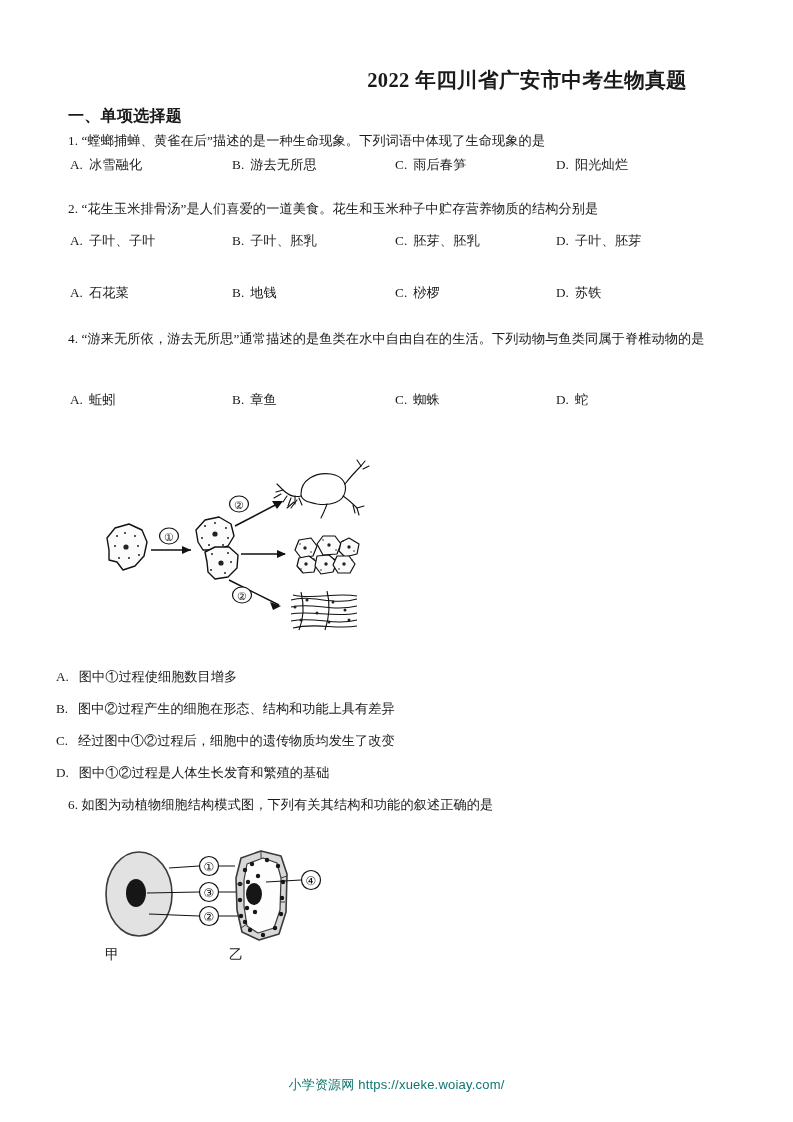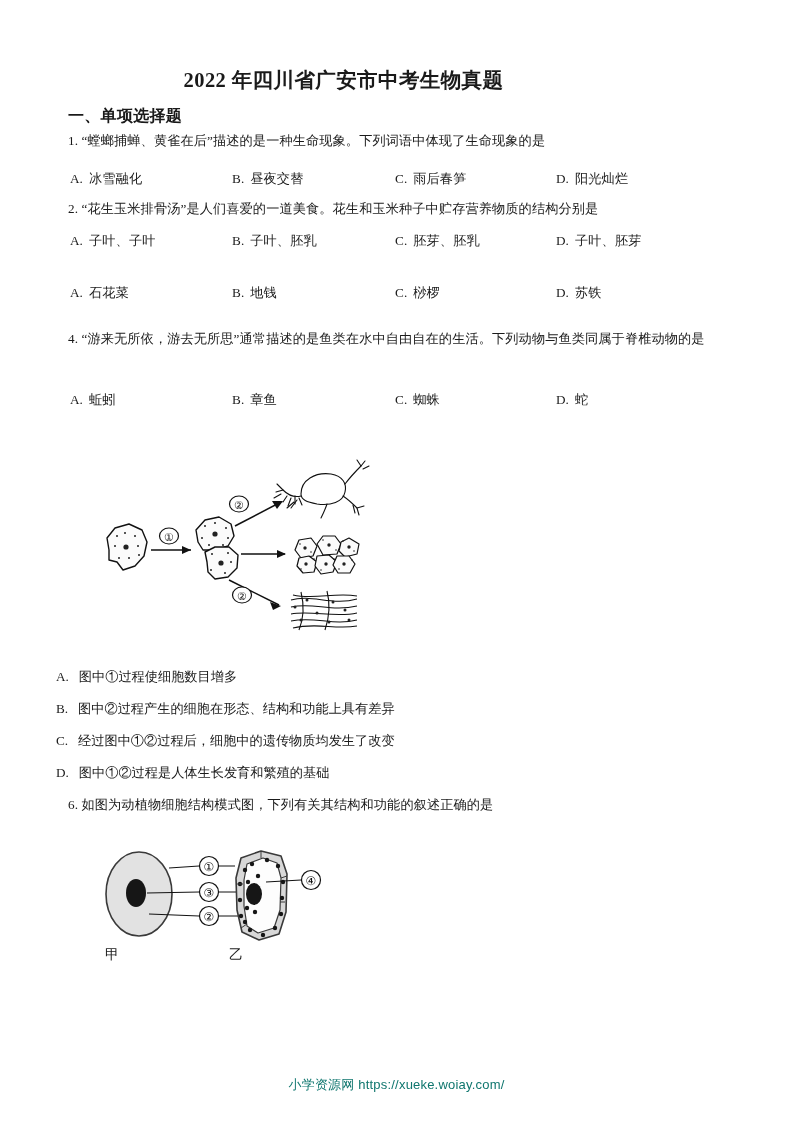--- a/index.html
+++ b/index.html
@@ -20,21 +20,21 @@
     position: absolute;
     left: 0; top: 0;
     width: 793px;
     height: 1122px;
     background: #fff;
   }
   .doc-title {
     position: absolute;
     left: 0; top: 66px;
     width: 687px;
-    text-align: center;
+    text-align: right;
     font-size: 20.5px;
     font-weight: bold;
     letter-spacing: 0.4px;
     font-family: "Liberation Serif", "DejaVu Serif", serif;
   }
   .section-heading {
     position: absolute;
     left: 68px;
     top: 106px;
     font-size: 16px;
@@ -99,23 +99,23 @@
 </head>
 <body>
 
 <div class="page">
 
   <div class="doc-title">2022 年四川省广安市中考生物真题</div>
 
   <div class="section-heading">一、单项选择题</div>
 
   <div class="q-stem" style="top:132px;">1. “螳螂捕蝉、黄雀在后”描述的是一种生命现象。下列词语中体现了生命现象的是</div>
-  <div class="opt-row" style="top:170px;">
+  <div class="opt-row" style="top:156px;">
     <span class="opt opt-a"><span class="lbl">A.</span><span>冰雪融化</span></span>
-    <span class="opt opt-b"><span class="lbl">B.</span><span>昼夜交替</span></span>
+    <span class="opt opt-b"><span class="lbl">B.</span><span>游去无所思</span></span>
     <span class="opt opt-c"><span class="lbl">C.</span><span>雨后春笋</span></span>
     <span class="opt opt-d"><span class="lbl">D.</span><span>阳光灿烂</span></span>
   </div>
 
   <div class="q-stem" style="top:200px;">2. “花生玉米排骨汤”是人们喜爱的一道美食。花生和玉米种子中贮存营养物质的结构分别是</div>
   <div class="opt-row" style="top:232px;">
     <span class="opt opt-a"><span class="lbl">A.</span><span>子叶、子叶</span></span>
     <span class="opt opt-b"><span class="lbl">B.</span><span>子叶、胚乳</span></span>
     <span class="opt opt-c"><span class="lbl">C.</span><span>胚芽、胚乳</span></span>
     <span class="opt opt-d"><span class="lbl">D.</span><span>子叶、胚芽</span></span>

